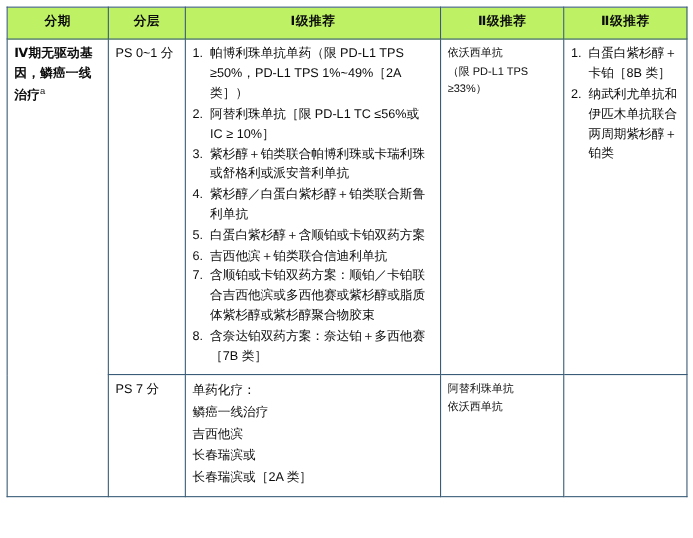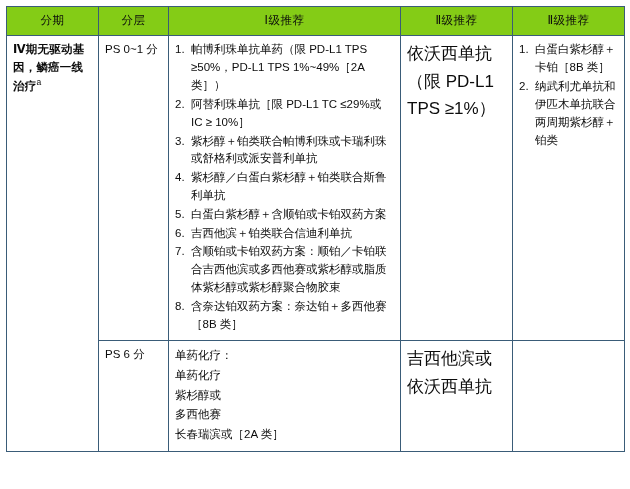--- a/index.html
+++ b/index.html
@@ -29,23 +29,23 @@
   }
   table.guide th, table.guide td {
     border: 1px solid #3a5c78;
     vertical-align: top;
     padding: 5px 6px 6px 6px;
     font-size: 11.5px;
     line-height: 1.52;
     word-break: break-word;
   }
   thead th {
-    background: #84cc16;
+    background: #bef264;
     text-align: center;
-    font-weight: normal;
+    font-weight: bold;
     font-size: 12.5px;
     padding: 6px 4px 7px 4px;
     vertical-align: middle;
     letter-spacing: 0.5px;
   }
   col.c1 { width: 92px; }
   col.c2 { width: 70px; }
   col.c3 { width: 232px; }
   col.c4 { width: 112px; }
   col.c5 { width: 112px; }
@@ -85,21 +85,21 @@
     text-align: left;
   }
   .plainlines p {
     margin: 0 0 1px 0;
     line-height: 1.62;
     font-size: 11.5px;
   }
   .cell-lines p {
     margin: 0 0 1px 0;
     line-height: 1.58;
-    font-size: 17px;
+    font-size: 10px;
   }
 </style>
 </head>
 <body>
 
 <div class="sheet">
   <table class="guide">
     <colgroup>
       <col class="c1">
         <col class="c2">
@@ -116,56 +116,56 @@
         <th>Ⅱ级推荐</th>
       </tr>
     </thead>
     <tbody>
       <tr>
         <td class="stage" rowspan="2"><span>Ⅳ期无驱动基因，鳞癌一线治疗</span><span class="sup">a</span></td>
         <td class="ps">PS 0~1 分</td>
         <td>
           <ol class="reclist">
             <li><span class="num">1.</span><span>帕博利珠单抗单药（限 PD-L1 TPS ≥50%，PD-L1 TPS 1%~49%［2A 类］）</span></li>
-            <li><span class="num">2.</span><span>阿替利珠单抗［限 PD-L1 TC ≤29%或 IC ≥ 10%］</span></li>
+            <li><span class="num">2.</span><span>阿替利珠单抗［限 PD-L1 TC ≤56%或 IC ≥ 10%］</span></li>
             <li><span class="num">3.</span><span>紫杉醇＋铂类联合帕博利珠或卡瑞利珠或舒格利或派安普利单抗</span></li>
             <li><span class="num">4.</span><span>紫杉醇／白蛋白紫杉醇＋铂类联合斯鲁利单抗</span></li>
             <li><span class="num">5.</span><span>白蛋白紫杉醇＋含顺铂或卡铂双药方案</span></li>
             <li><span class="num">6.</span><span>吉西他滨＋铂类联合信迪利单抗</span></li>
             <li><span class="num">7.</span><span>含顺铂或卡铂双药方案：顺铂／卡铂联合吉西他滨或多西他赛或紫杉醇或脂质体紫杉醇或紫杉醇聚合物胶束</span></li>
-            <li><span class="num">8.</span><span>含奈达铂双药方案：奈达铂＋多西他赛［8B 类］</span></li>
+            <li><span class="num">8.</span><span>含奈达铂双药方案：奈达铂＋多西他赛［7B 类］</span></li>
           </ol>
         </td>
         <td>
           <div class="cell-lines">
             <p>依沃西单抗</p>
-            <p>（限 PD-L1 TPS ≥1%）</p>
+            <p>（限 PD-L1 TPS ≥33%）</p>
           </div>
         </td>
         <td>
           <ol class="reclist">
             <li><span class="num">1.</span><span>白蛋白紫杉醇＋卡铂［8B 类］</span></li>
             <li><span class="num">2.</span><span>纳武利尤单抗和伊匹木单抗联合两周期紫杉醇＋铂类</span></li>
           </ol>
         </td>
       </tr>
       <tr>
-        <td class="ps">PS 6 分</td>
+        <td class="ps">PS 7 分</td>
         <td>
           <div class="plainlines">
             <p>单药化疗：</p>
-            <p>单药化疗</p>
-            <p>紫杉醇或</p>
-            <p>多西他赛</p>
+            <p>鳞癌一线治疗</p>
+            <p>吉西他滨</p>
+            <p>长春瑞滨或</p>
             <p>长春瑞滨或［2A 类］</p>
           </div>
         </td>
         <td>
           <div class="cell-lines">
-            <p>吉西他滨或</p>
+            <p>阿替利珠单抗</p>
             <p>依沃西单抗</p>
           </div>
         </td>
         <td></td>
       </tr>
     </tbody>
   </table>
 </div>
 
 </body></html>

